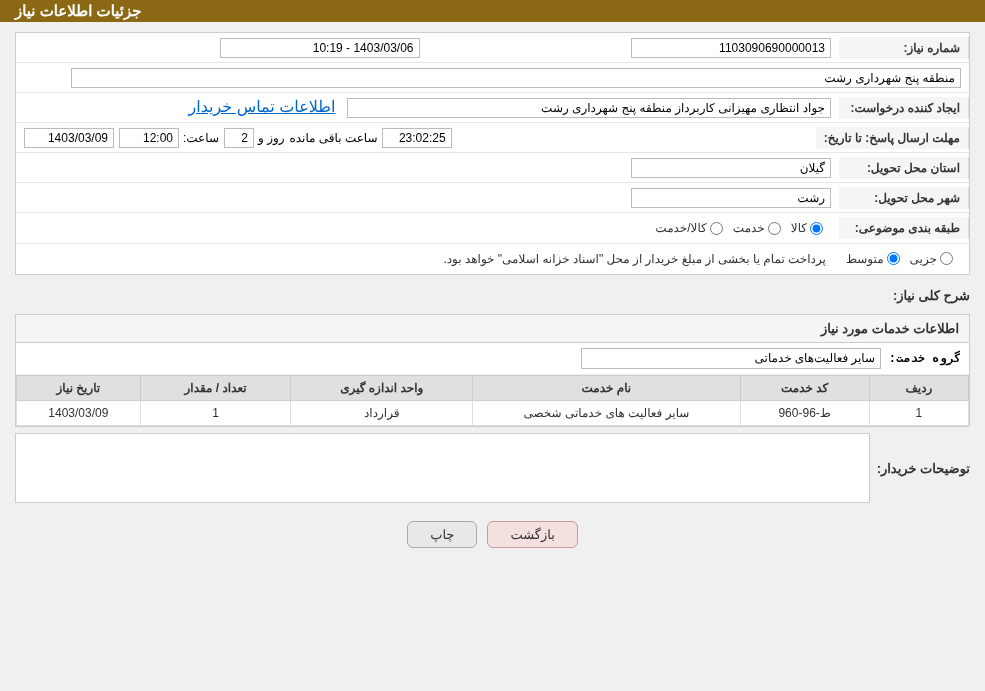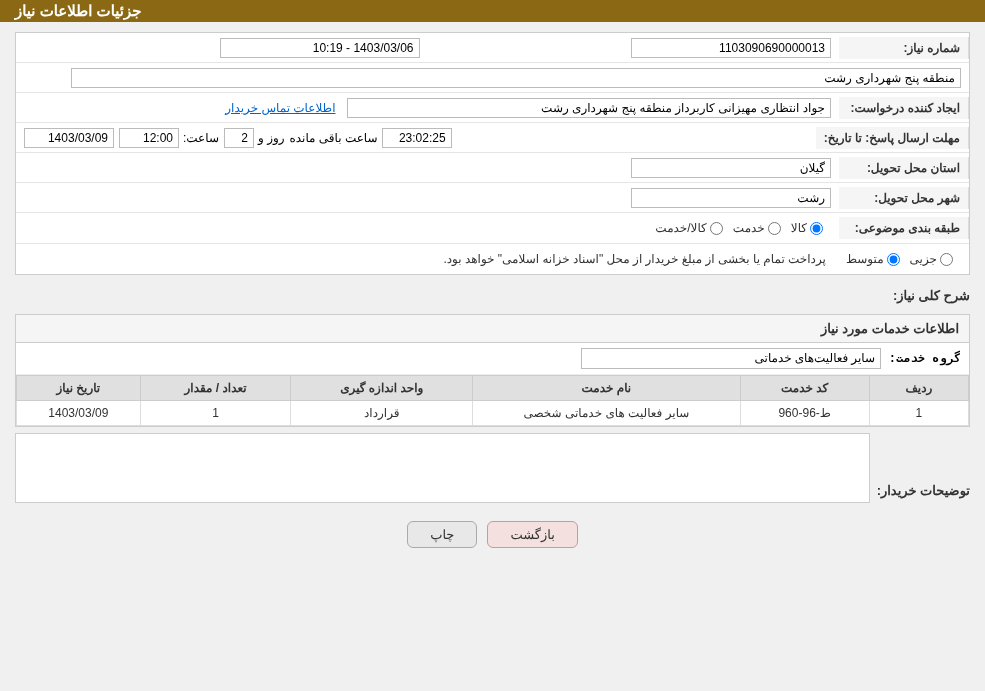--- a/index.html
+++ b/index.html
@@ -95,21 +95,21 @@
       font-family: Tahoma, Arial, sans-serif;
       font-size: 12px;
       direction: rtl;
       background: #fff;
     }
     .contact-link {
       color: #0066cc;
       text-decoration: underline;
       cursor: pointer;
       margin-right: 8px;
-      font-size: 12px;
+      font-size: 16px;
     }
     
     .radio-row {
       display: flex;
       align-items: center;
       gap: 10px;
       padding: 4px 8px;
       flex: 1;
       direction: rtl;
       font-size: 12px;
@@ -123,21 +123,21 @@
     .process-row {
       display: flex;
       align-items: center;
       padding: 4px 8px;
       flex: 1;
       font-size: 12px;
       gap: 10px;
     }
     .process-row .radio-item {
       display: flex;
-      align-items: center;
+      align-items: flex-start;
       gap: 3px;
     }
     .process-text {
       color: #333;
       font-size: 12px;
       margin-right: 10px;
     }
     
     .services-header {
       background: #f5f5f5;
@@ -189,21 +189,21 @@
       padding: 5px 8px;
       text-align: center;
       color: #333;
     }
     table.services-table tr:nth-child(even) td {
       background: #fafafa;
     }
     
     .notes-row {
       display: flex;
-      align-items: flex-end;
+      align-items: center;
       margin-bottom: 8px;
     }
     .notes-label {
       font-weight: bold;
       font-size: 13px;
       min-width: 100px;
       padding: 5px 0;
       color: #333;
     }
     .notes-textarea {

